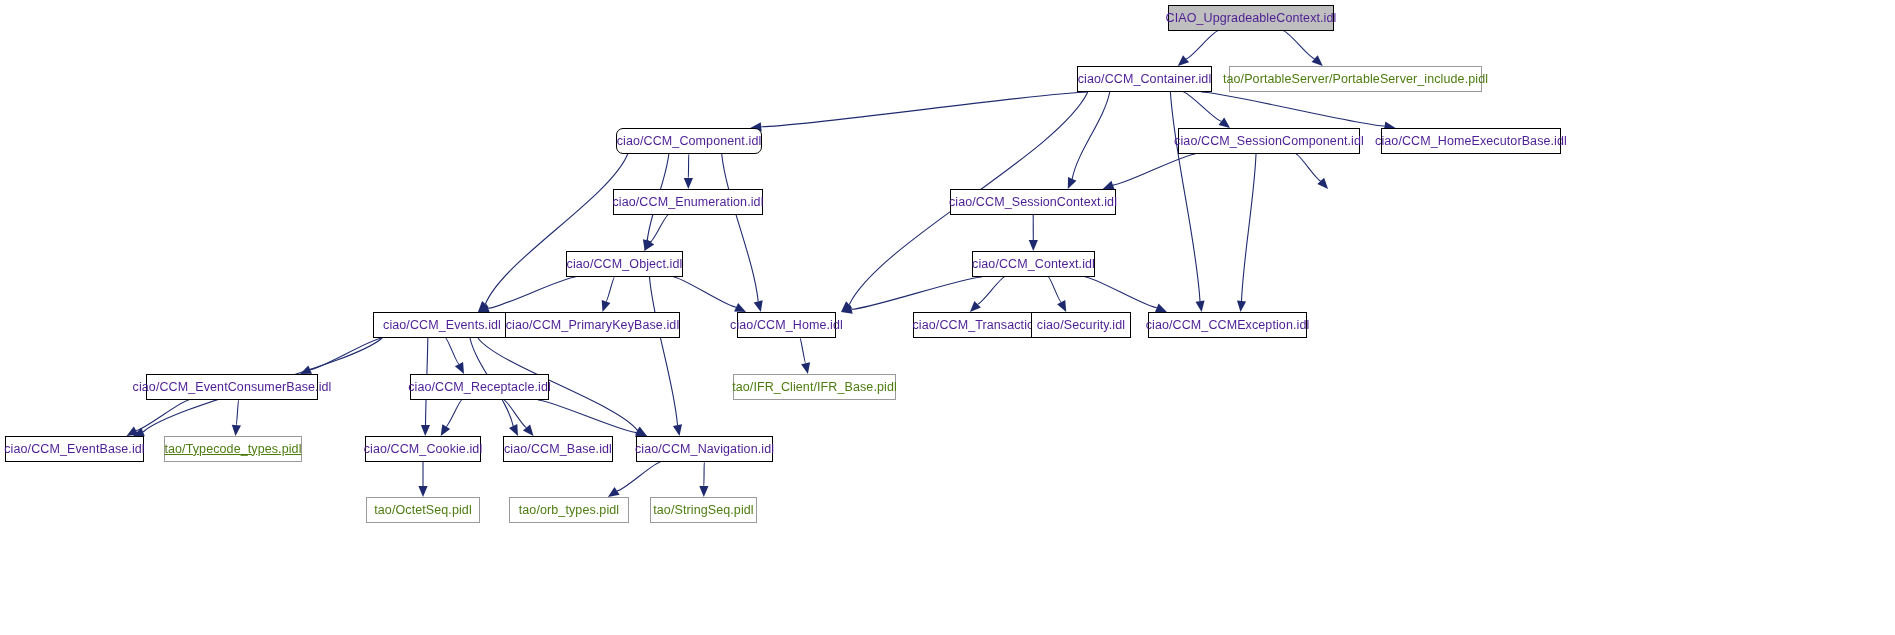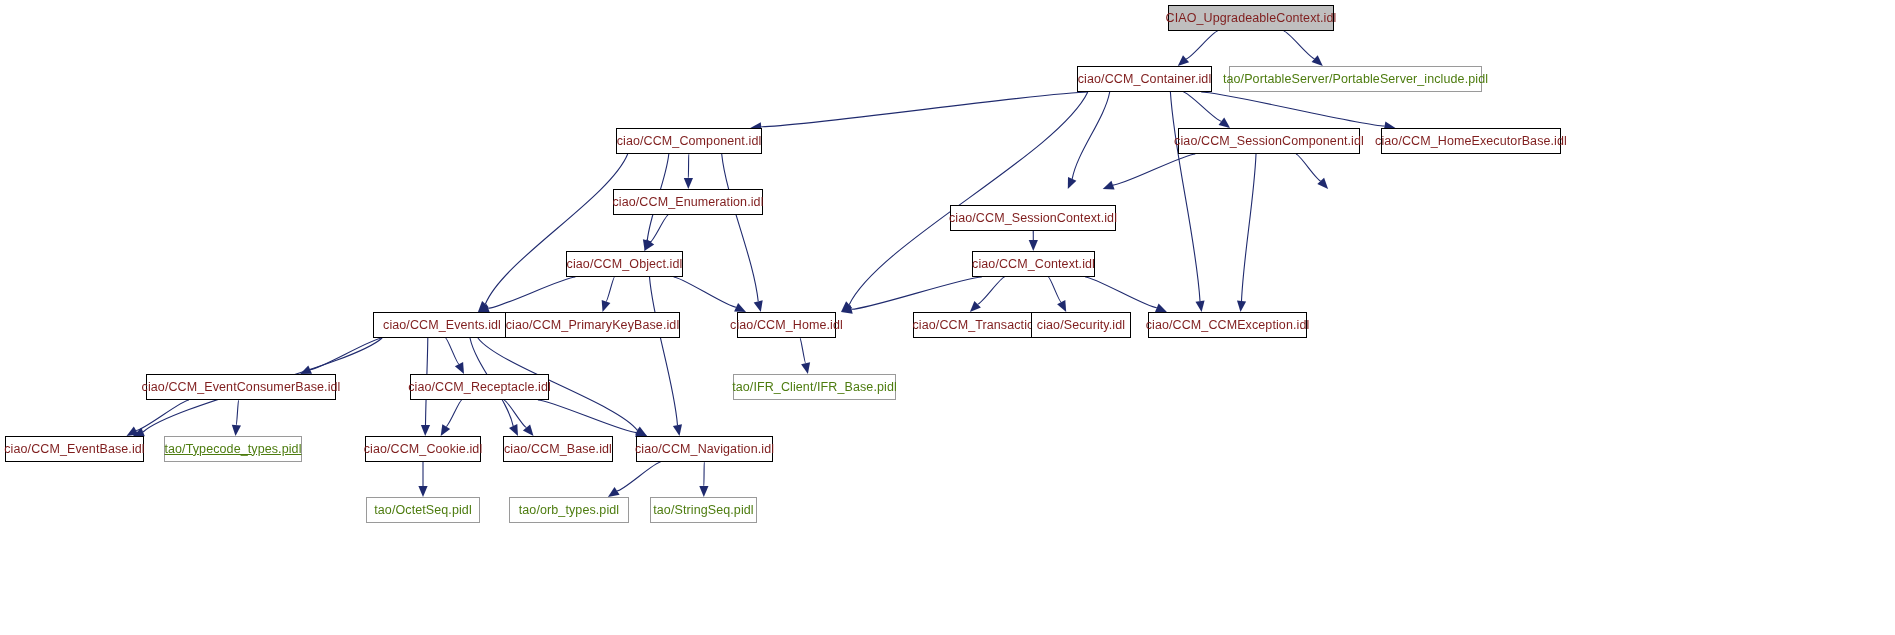--- a/index.html
+++ b/index.html
@@ -28,21 +28,21 @@
   }
   .node {
     position: absolute;
     box-sizing: border-box;
     display: flex;
     align-items: center;
     justify-content: center;
     height: 26px;
     font-size: 12.5px;
     line-height: 1;
-    color: #7f1d1d;
+    color: #4c1d95;
     background: #ffffff;
     border: 1px solid #000000;
     white-space: nowrap;
     letter-spacing: 0.1px;
     z-index: 2;
   }
   .node.root {
     background: #bfbfbf;
     border: 1px solid #000000;
   }
@@ -134,34 +134,34 @@
       <path d="M 423.0 462.0 C 423.0 462.0 423.0 486.0 423.0 486.0" fill="none" stroke="#1f2a6e" stroke-width="1.1"></path>
       <polygon points="423.0,497.0 418.4,486.0 427.6,486.0" fill="#1f2a6e"></polygon>
       <path d="M 660.6 462.0 C 654.3 462.0 623.4 490.9 617.1 490.9" fill="none" stroke="#1f2a6e" stroke-width="1.1"></path>
       <polygon points="607.9,497.0 614.5,487.1 619.6,494.7" fill="#1f2a6e"></polygon>
       <path d="M 704.2 462.0 C 704.1 462.0 704.0 486.0 703.9 486.0" fill="none" stroke="#1f2a6e" stroke-width="1.1"></path>
       <polygon points="703.8,497.0 699.3,486.0 708.5,486.0" fill="#1f2a6e"></polygon>
     </svg>
 <div class="node root" style="left: 1168px; top: 5px; width: 166px;">CIAO_UpgradeableContext.idl</div>
     <div class="node" style="left: 1077px; top: 66px; width: 135px;">ciao/CCM_Container.idl</div>
     <div class="node pidl" style="left: 1229px; top: 66px; width: 253px;">tao/PortableServer/PortableServer_include.pidl</div>
-    <div class="node" style="left: 616px; top: 128px; width: 146px;">ciao/CCM_Component.idl</div>
+    <div class="node" style="left: 616px; top: 128px; width: 146px; border-radius: 7px;">ciao/CCM_Component.idl</div>
     <div class="node" style="left: 1178px; top: 128px; width: 182px;">ciao/CCM_SessionComponent.idl</div>
     <div class="node" style="left: 1381px; top: 128px; width: 180px;">ciao/CCM_HomeExecutorBase.idl</div>
     <div class="node" style="left: 613px; top: 189px; width: 150px;">ciao/CCM_Enumeration.idl</div>
-    <div class="node" style="left: 950px; top: 205px; width: 166px;">ciao/CCM_SessionContext.idl</div>
+    <div class="node" style="left: 950px; top: 189px; width: 166px;">ciao/CCM_SessionContext.idl</div>
     <div class="node" style="left: 566px; top: 251px; width: 117px;">ciao/CCM_Object.idl</div>
     <div class="node" style="left: 972px; top: 251px; width: 123px;">ciao/CCM_Context.idl</div>
     <div class="node" style="left: 373px; top: 312px; width: 138px;">ciao/CCM_Events.idl</div>
     <div class="node" style="left: 505px; top: 312px; width: 175px;">ciao/CCM_PrimaryKeyBase.idl</div>
     <div class="node" style="left: 737px; top: 312px; width: 99px;">ciao/CCM_Home.idl</div>
     <div class="node" style="left: 913px; top: 312px; width: 144px;">ciao/CCM_Transaction.idl</div>
     <div class="node" style="left: 1031px; top: 312px; width: 100px;">ciao/Security.idl</div>
     <div class="node" style="left: 1148px; top: 312px; width: 159px;">ciao/CCM_CCMException.idl</div>
-    <div class="node" style="left: 146px; top: 374px; width: 190px;">ciao/CCM_EventConsumerBase.idl</div>
+    <div class="node" style="left: 146px; top: 374px; width: 172px;">ciao/CCM_EventConsumerBase.idl</div>
     <div class="node" style="left: 410px; top: 374px; width: 139px;">ciao/CCM_Receptacle.idl</div>
     <div class="node pidl" style="left: 733px; top: 374px; width: 163px;">tao/IFR_Client/IFR_Base.pidl</div>
     <div class="node" style="left: 5px; top: 436px; width: 139px;">ciao/CCM_EventBase.idl</div>
     <div class="node pidl" style="left: 164px; top: 436px; width: 138px; text-decoration: underline;">tao/Typecode_types.pidl</div>
     <div class="node" style="left: 365px; top: 436px; width: 116px;">ciao/CCM_Cookie.idl</div>
     <div class="node" style="left: 503px; top: 436px; width: 110px;">ciao/CCM_Base.idl</div>
     <div class="node" style="left: 636px; top: 436px; width: 137px;">ciao/CCM_Navigation.idl</div>
     <div class="node pidl" style="left: 366px; top: 497px; width: 114px;">tao/OctetSeq.pidl</div>
     <div class="node pidl" style="left: 509px; top: 497px; width: 120px;">tao/orb_types.pidl</div>
     <div class="node pidl" style="left: 650px; top: 497px; width: 107px;">tao/StringSeq.pidl</div>

